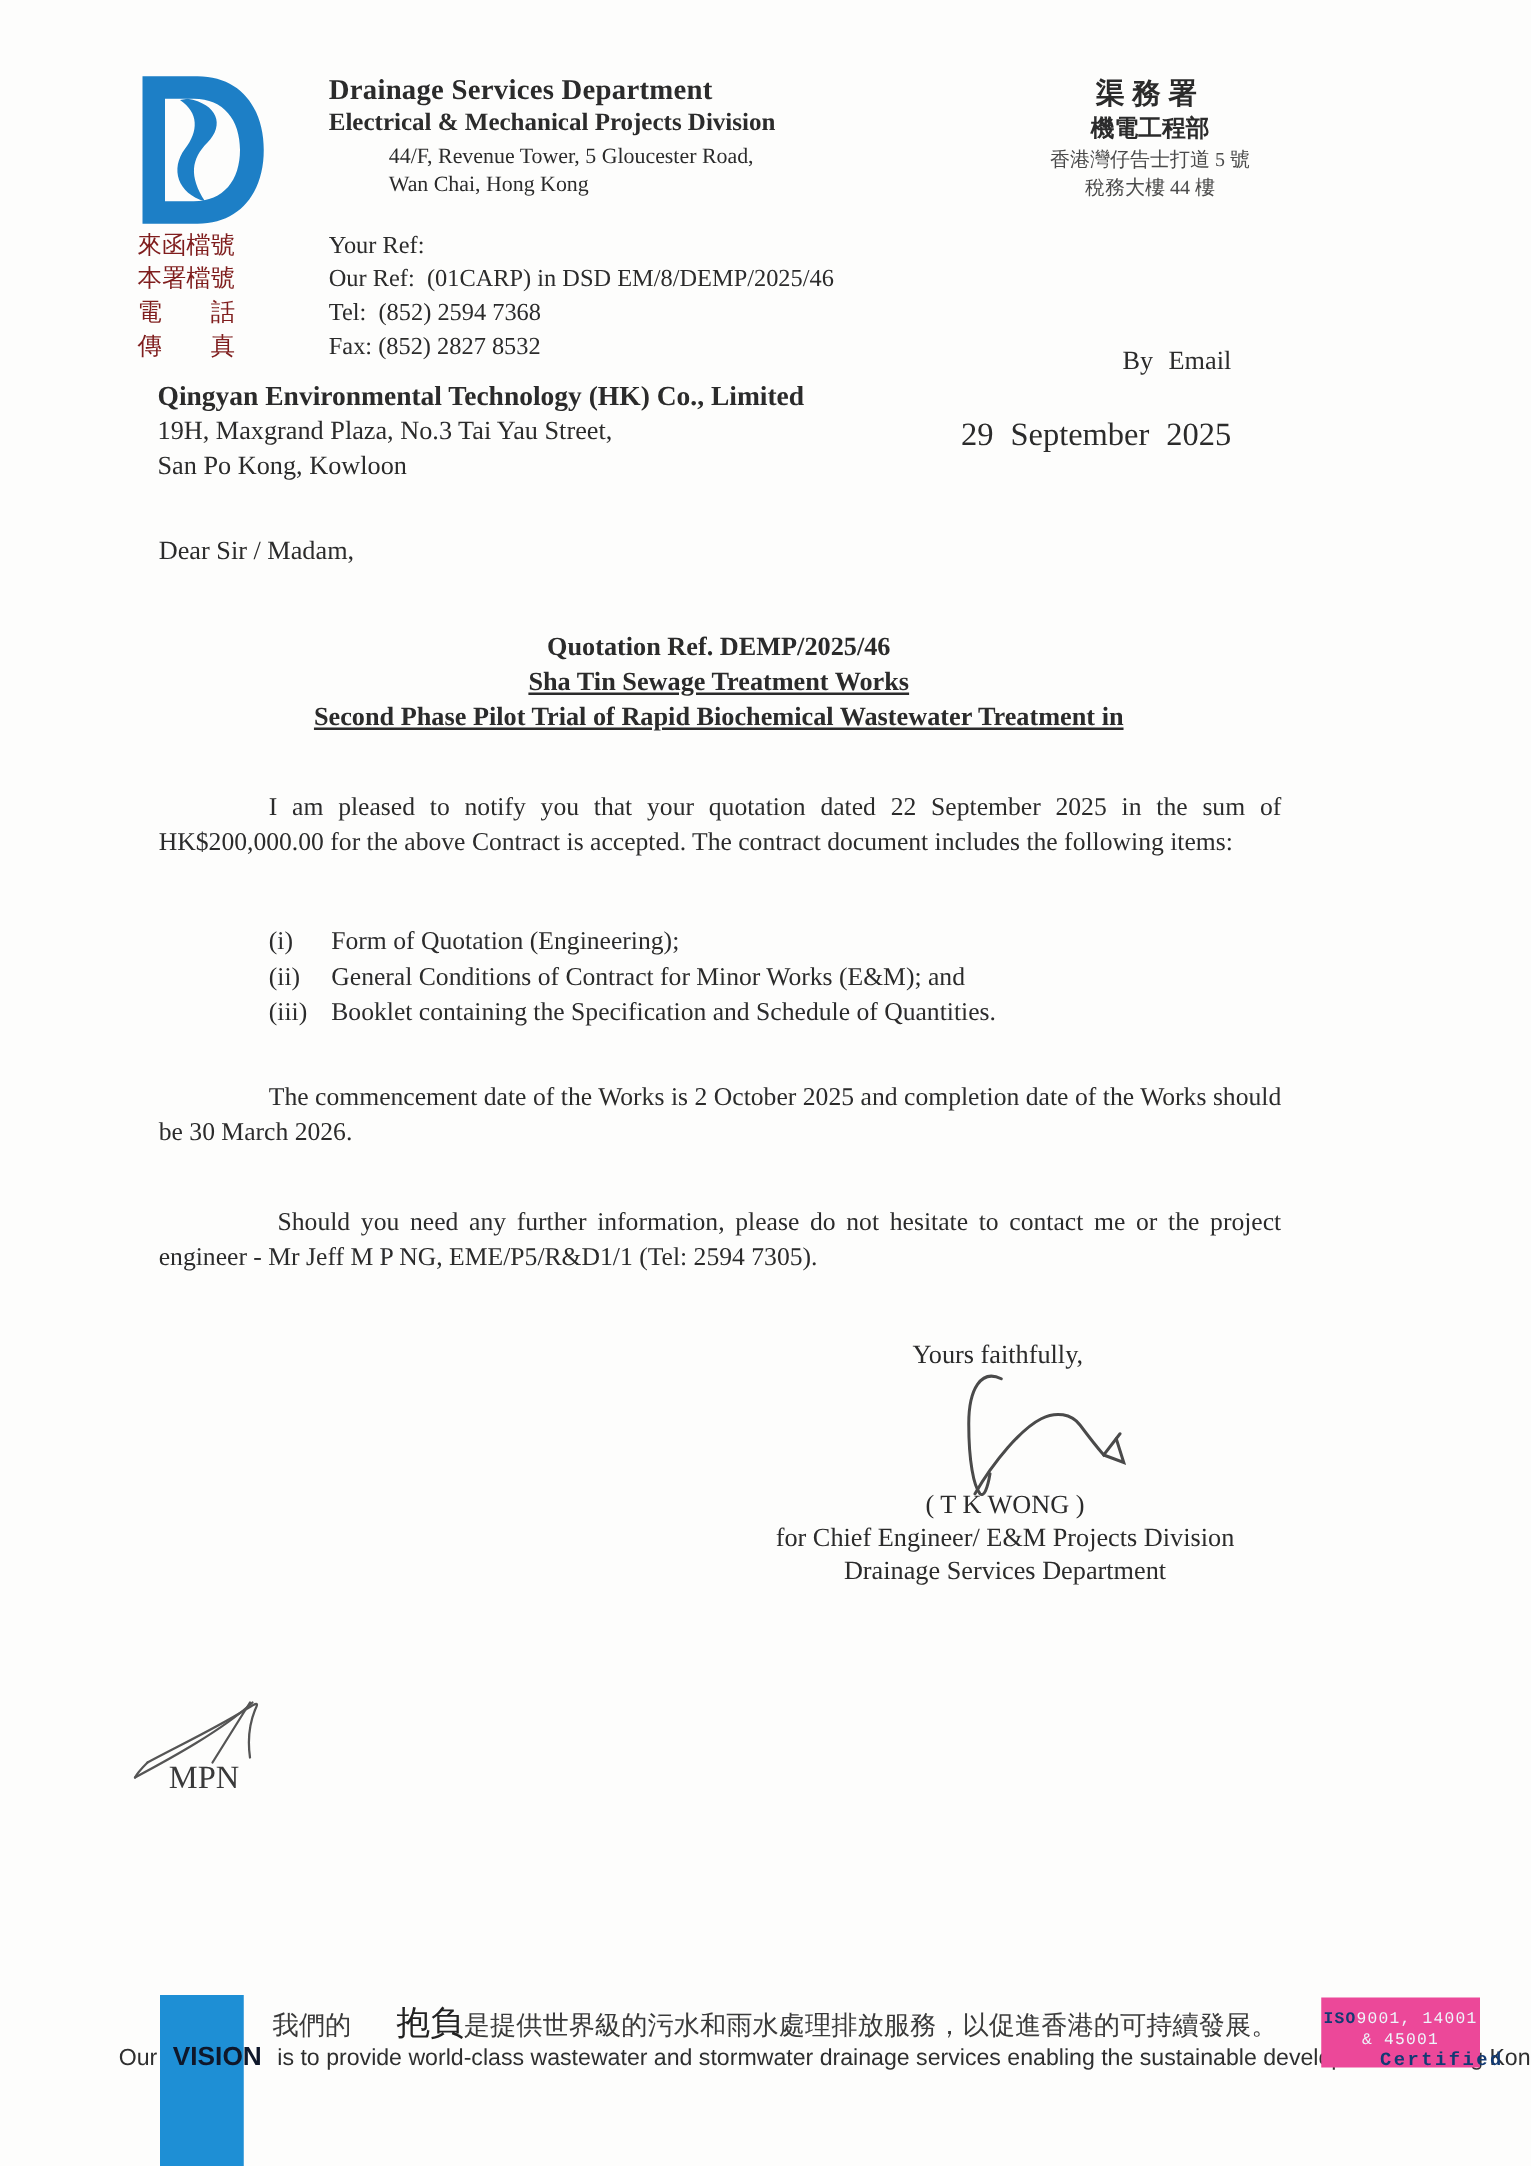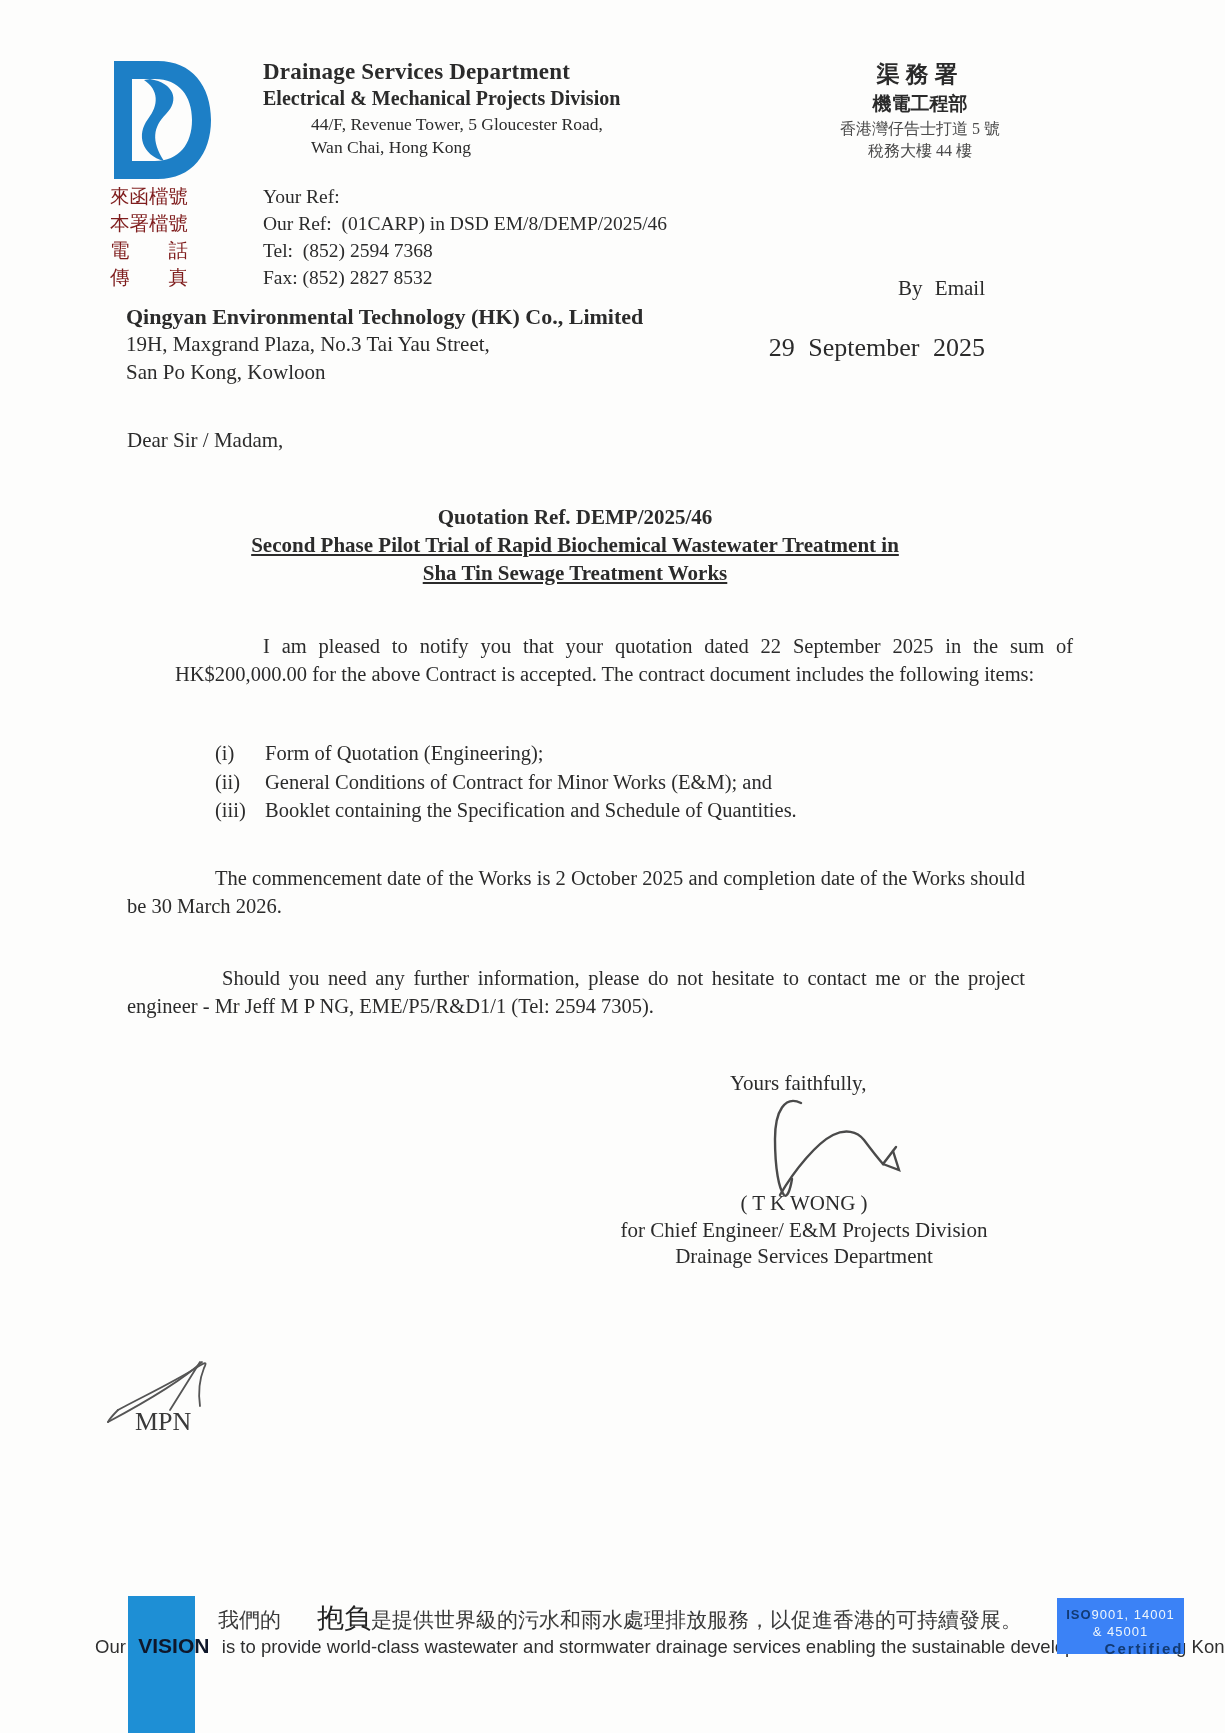--- a/index.html
+++ b/index.html
@@ -36,21 +36,21 @@
   .recipient{left:126px;top:302px;line-height:1.32;}
   .recipient .name{font-size:22px;font-weight:bold;}
   .recipient .a1,.recipient .a2{font-size:21px;}
 
   .salutation{left:127px;top:428px;font-size:21px;}
 
   .subject{left:60px;top:503px;width:1030px;text-align:center;line-height:28px;font-size:21px;font-weight:bold;}
   .subject .u{text-decoration:underline;}
 
   .para{left:127px;width:898px;font-size:20.5px;line-height:27.5px;text-align:justify;}
-  .p1{top:633px;text-indent:88px;margin-left:48px;}
+  .p1{top:633px;text-indent:88px;}
   .p2{top:865px;text-indent:88px;}
   .p3{top:965px;text-indent:95px;}
 
   .qlist{left:215px;top:739px;font-size:20.5px;line-height:28.5px;}
   .qlist .li{display:flex;}
   .qlist .num{width:50px;}
 
   .closing{left:730px;top:1071px;font-size:21px;}
   .sig-svg{left:733px;top:1093px;}
   .sig-block{left:608px;top:1190px;width:392px;text-align:center;font-size:21px;line-height:26px;}
@@ -58,22 +58,22 @@
 
   .mpn-svg{left:100px;top:1348px;}
 
   
   .vision-box{left:128px;top:1596px;width:67px;height:137px;background:#1e8fd5;}
   .f-zh{left:218px;top:1600px;font-size:21px;color:#3a3a3a;white-space:nowrap;}
   .f-zh .bw{font-size:27px;font-weight:normal;color:#222;padding-left:36px;}
   .f-en{left:95px;top:1634px;font-size:18.5px;font-family:"Liberation Sans",sans-serif;white-space:nowrap;color:#2f2f2f;}
   .f-en .our{position:relative;z-index:2;}
   .f-en .vword{display:inline-block;width:96px;text-align:center;font-weight:bold;font-size:21px;color:#0f172a;}
-  .iso-badge{left:1057px;top:1598px;width:127px;height:56px;background:#3b82f6;text-align:center;
-    font-family:Liberation Sans, sans-serif;line-height:1.25;padding-top:6px;box-sizing:border-box;}
+  .iso-badge{left:1057px;top:1598px;width:127px;height:56px;background:#ec4899;text-align:center;
+    font-family:Liberation Mono, monospace;line-height:1.25;padding-top:6px;box-sizing:border-box;}
   .iso-badge .w{color:#eef6fc;font-size:13px;letter-spacing:1px;}
   .iso-badge .n{color:#123a73;font-weight:bold;font-size:13px;letter-spacing:1px;}
   .iso-badge .cert{color:#123a73;font-weight:bold;font-size:15px;letter-spacing:2px;padding-left:47px;}
 </style>
 </head>
 <body>
 
 <div class="page">
 
   <svg class="abs" style="left:100px;top:58px;" width="118" height="124" viewBox="0 0 118 124">
@@ -121,22 +121,22 @@
   <div class="abs recipient">
     <div class="name">Qingyan Environmental Technology (HK) Co., Limited</div>
     <div class="a1">19H, Maxgrand Plaza, No.3 Tai Yau Street,</div>
     <div class="a2">San Po Kong, Kowloon</div>
   </div>
 
   <div class="abs salutation">Dear Sir / Madam,</div>
 
   <div class="abs subject">
     <div>Quotation Ref. DEMP/2025/46</div>
+    <div class="u">Sha Tin Sewage Treatment Works</div>
     <div class="u">Second Phase Pilot Trial of Rapid Biochemical Wastewater Treatment in</div>
-    <div class="u">Sha Tin Sewage Treatment Works</div>
   </div>
 
   <div class="abs para p1">I am pleased to notify you that your quotation dated 22 September 2025 in the sum of HK$200,000.00 for the above Contract is accepted. The contract document includes the following items:</div>
 
   <div class="abs qlist">
     <div class="li">
       <span class="num">(i)</span>
       <span>Form of Quotation (Engineering);</span>
     </div>
     <div class="li">

